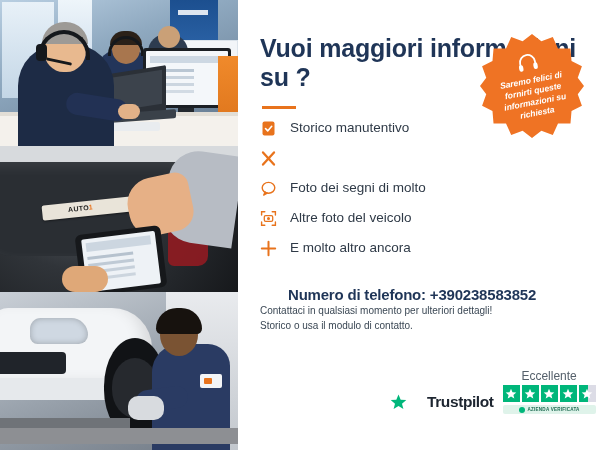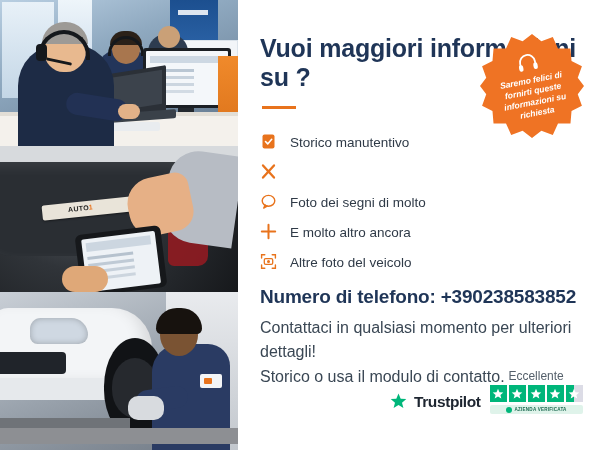--- a/index.html
+++ b/index.html
@@ -102,40 +102,40 @@
   .lift{position:absolute;left:0;bottom:6px;width:238px;height:16px;background:#8d8f93;}
   .liftpad{position:absolute;left:0;bottom:22px;width:130px;height:10px;background:#6f7378;}
   .wallbg{position:absolute;right:0;top:0;width:72px;height:158px;background:linear-gradient(180deg,#e9ebee,#c2c7cd);}
 
   
   .content { width: 362px; height: 450px; position: relative; background:#fff; padding: 34px 22px 0 22px; }
   .headline { font-size: 25px; line-height: 1.17; font-weight: bold; color:#1f3557; letter-spacing:-.2px; }
   .divider { width: 34px; height: 3px; background:#e8731c; margin: 13px 0 11px 2px; }
 
   .list { list-style:none; margin-top:2px; }
-  .list li { display:flex; align-items:flex-end; gap:13px; height:30px; }
+  .list li { display:flex; align-items:flex-start; gap:13px; height:30px; }
   .ico { width:17px; height:17px; flex:0 0 17px; position:relative; color:#e8731c; }
   .ico svg { display:block; width:17px; height:17px; }
   .ltxt { font-size:13.5px; color:#2f3a47; }
 
-  .phone { margin-top:16px; font-size:19px; font-weight:bold; color:#1f3557; letter-spacing:-.2px;}
-  .sub { margin-top:8px; font-size:16px; line-height:1.55; color:#3a4754; }
+  .phone { margin-top:16px; font-size:15px; font-weight:bold; color:#1f3557; letter-spacing:-.2px;margin-left:28px;}
+  .sub { font-size:10px; line-height:1.55; color:#3a4754; }
 
   
   .badge { position:absolute; right:16px; top:34px; width:104px; height:104px;
     display:flex; align-items:center; justify-content:center; }
   .badge .burst { position:absolute; inset:0; background:#ef7324;
     clip-path: polygon(50% 0%,59% 7%,70% 3%,75% 14%,87% 14%,88% 26%,98% 31%,94% 42%,100% 50%,94% 58%,98% 69%,88% 74%,87% 86%,75% 86%,70% 97%,59% 93%,50% 100%,41% 93%,30% 97%,25% 86%,13% 86%,12% 74%,2% 69%,6% 58%,0% 50%,6% 42%,2% 31%,12% 26%,13% 14%,25% 14%,30% 3%,41% 7%); }
   .badge .inner { position:relative; text-align:center; transform: rotate(-11deg); width:88px; }
   .badge .hsico { display:block; margin:0 auto 3px auto; }
   .badge .btxt { font-size:8.5px; font-weight:bold; color:#fff; line-height:1.3; font-style:italic; }
 
   
   .tp { position:absolute; left:152px; bottom:36px; display:flex; align-items:flex-end; gap:9px; }
-  .tpLogo { display:flex; gap:7px; padding-bottom:3px;margin-top:39px;}
+  .tpLogo { display:flex; align-items:center; gap:20px; padding-bottom:3px;margin-top:39px;}
   .tpName { font-size:15.5px; font-weight:bold; color:#1d2530; letter-spacing:-.4px;}
   .tpRight { text-align:left; }
   .tpExc { font-size:12px; color:#55606b; margin-bottom:2px; text-align:center;}
   .stars { display:flex; gap:2px; }
   .star { width:17px; height:17px; background:#00b67a; display:flex; align-items:center; justify-content:center;}
   .star.half { background: linear-gradient(to right,#00b67a 50%, #dcdce6 50%); }
   .vbadge { margin-top:3px; display:flex; align-items:center; justify-content:center; gap:3px;
     background:#dff3ea; border-radius:2px; padding:1.5px 4px; }
   .vdot { width:6px; height:6px; border-radius:50%; background:#00b67a; }
   .vtxt { font-size:4.6px; font-weight:bold; color:#1d6b52; letter-spacing:.2px; }
@@ -240,34 +240,34 @@
           <svg viewBox="0 0 17 17">
               <ellipse cx="8.5" cy="7.8" rx="6.3" ry="5.4" fill="none" stroke="#e8731c" stroke-width="1.4"></ellipse>
               <path d="M5.2 12.1l-1.5 3 3.4-2" fill="none" stroke="#e8731c" stroke-width="1.4" stroke-linecap="round" stroke-linejoin="round"></path>
             </svg>
         </span>
         <span class="ltxt">Foto dei segni di molto</span>
       </li>
       <li>
         <span class="ico">
           <svg viewBox="0 0 17 17">
-              <path d="M8.5 1.8v13.4M1.8 8.5h13.4" stroke="#e8731c" stroke-width="2" stroke-linecap="round"></path>
-            </svg>
-        </span>
-        <span class="ltxt">E molto altro ancora</span>
-      </li>
-      <li>
-        <span class="ico">
-          <svg viewBox="0 0 17 17">
             <path d="M1.6 5V1.8h3.2M15.4 5V1.8h-3.2M1.6 12v3.2h3.2M15.4 12v3.2h-3.2" fill="none" stroke="#e8731c" stroke-width="1.4" stroke-linecap="round"></path>
             <rect x="4.3" y="5.6" width="8.4" height="5.8" rx="1.4" fill="none" stroke="#e8731c" stroke-width="1.3"></rect>
             <circle cx="8.5" cy="8.5" r="1.5" fill="#e8731c"></circle>
           </svg>
         </span>
         <span class="ltxt">Altre foto del veicolo</span>
+      </li>
+      <li>
+        <span class="ico">
+          <svg viewBox="0 0 17 17">
+              <path d="M8.5 1.8v13.4M1.8 8.5h13.4" stroke="#e8731c" stroke-width="2" stroke-linecap="round"></path>
+            </svg>
+        </span>
+        <span class="ltxt">E molto altro ancora</span>
       </li>
     </ul>
 
     <div class="phone">Numero di telefono: +390238583852</div>
     <div class="sub">
       <div>Contattaci in qualsiasi momento per ulteriori dettagli!</div>
       <div>Storico o usa il modulo di contatto.</div>
     </div>
 
     <div class="badge">

